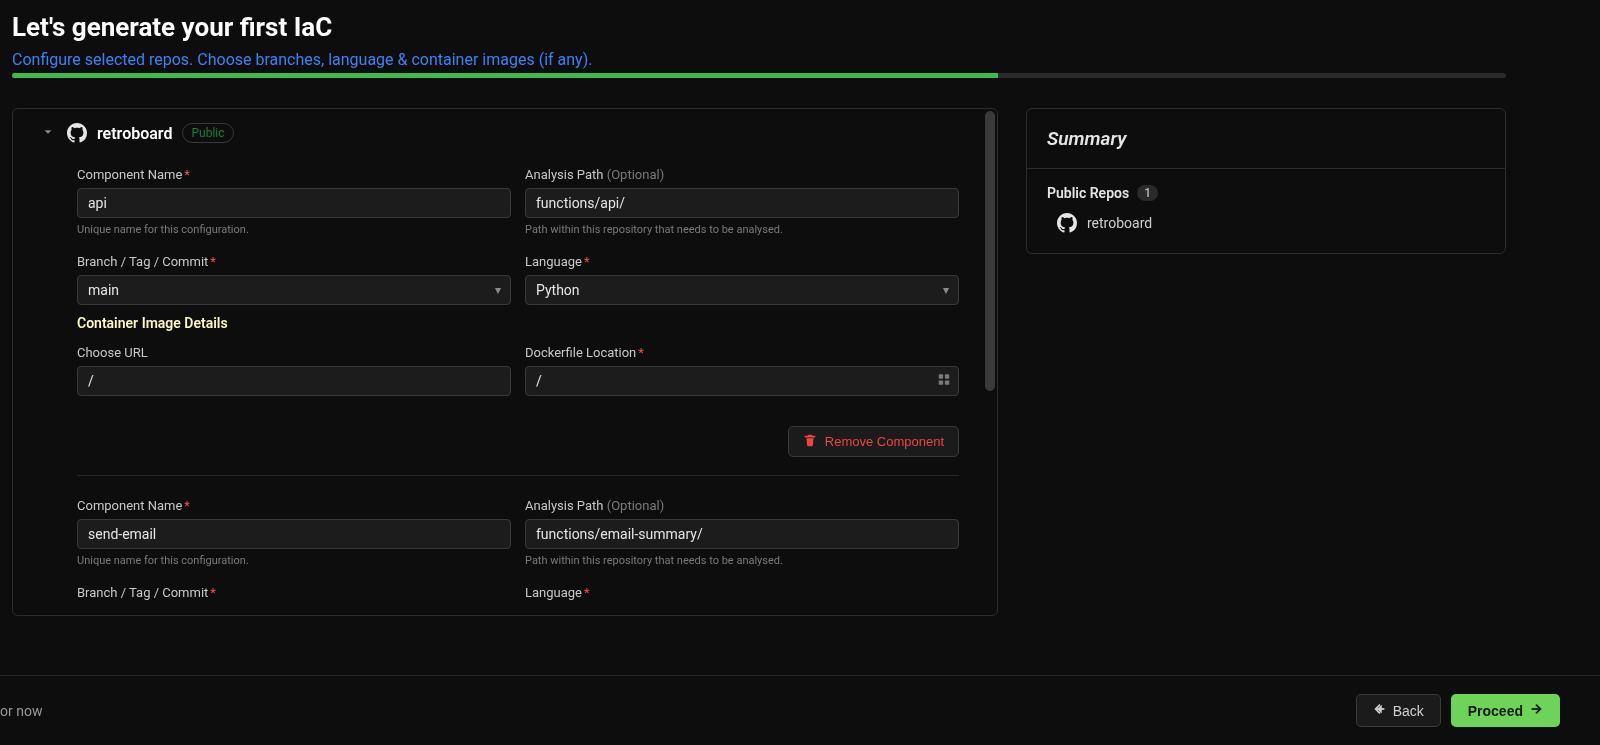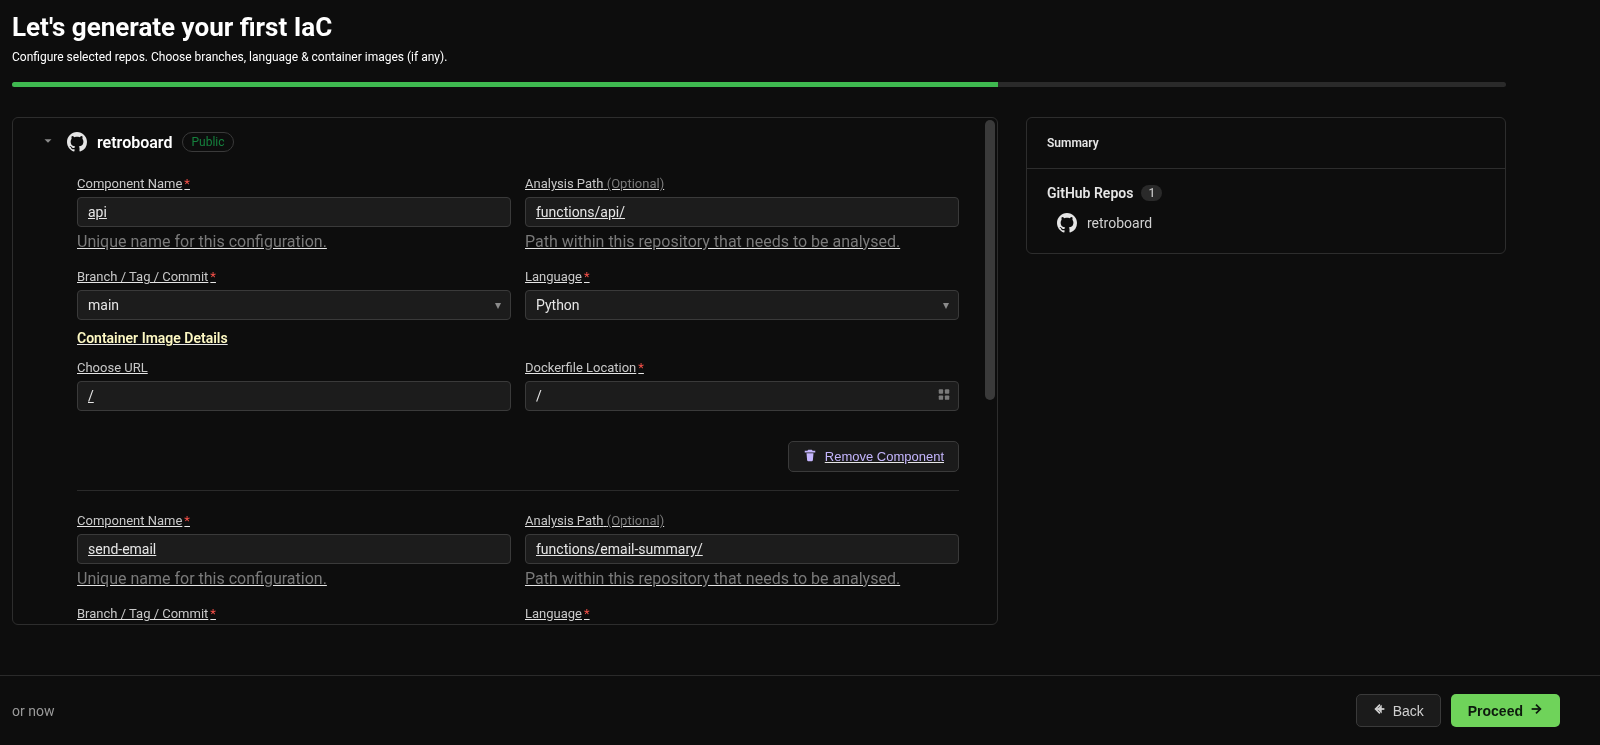--- a/index.html
+++ b/index.html
@@ -16,23 +16,23 @@
   .page {
     padding: 12px 12px 0 12px;
   }
   h1.title {
     font-size: 26px;
     font-weight: 700;
     color: #fff;
     margin-bottom: 8px;
   }
   .subtitle {
-    font-size: 12px;
-    color: #ffffff;
-    margin-bottom: 18px;
+    font-size: 16px;
+    color: #3b82f6;
+    margin-bottom: 4px;
   }
   .progress {
     width: 1494px;
     height: 5px;
     background: #2a2a2a;
     border-radius: 3px;
     overflow: hidden;
     margin-bottom: 30px;
   }
   .progress-fill {
@@ -94,21 +94,20 @@
   }
   .badge {
     font-size: 12px;
     padding: 2px 8px;
     border: 1px solid #3a3a3a;
     border-radius: 10px;
     color: #15803d;
   }
   .form-body {
     padding: 10px 34px 10px 64px;
-    text-decoration: underline;
   }
   .row {
     display: flex;
     gap: 14px;
     margin-bottom: 6px;
   }
   .field {
     flex: 1;
     display: flex;
     flex-direction: column;
@@ -136,21 +135,21 @@
   .select-wrap .chev {
     position: absolute;
     right: 10px;
     top: 50%;
     transform: translateY(-50%);
     color: #8b8b8b;
     pointer-events: none;
     font-size: 12px;
   }
   .helper {
-    font-size: 16px;
+    font-size: 11px;
     color: #7a7a7a;
     margin-top: 5px;
     margin-bottom: 12px;
   }
   .section-label {
     font-size: 14px;
     font-weight: 600;
     color: #fef9c3;
     margin: 10px 0 14px 0;
   }
@@ -169,37 +168,38 @@
     padding: 24px 0 18px 0;
     border-bottom: 1px solid #2a2a2a;
     margin-bottom: 22px;
   }
   .remove-btn {
     display: inline-flex;
     align-items: center;
     gap: 8px;
     background: #1b1b1b;
     border: 1px solid #3a3a3a;
-    color: #c4b5fd;
+    color: #ef4444;
     padding: 6px 14px;
     border-radius: 5px;
     font-size: 13px;
     cursor: pointer;
   }
   .remove-btn svg { width: 14px; height: 14px; }
   .side-panel {
     width: 480px;
     border: 1px solid #2d2d2d;
     border-radius: 6px;
   }
   .side-head {
     padding: 18px 20px;
     border-bottom: 1px solid #2d2d2d;
-    font-size: 12px;
+    font-size: 19px;
     font-weight: 600;
+    font-style: italic;
   }
   .side-body {
     padding: 16px 20px 20px 20px;
   }
   .side-sub {
     display: flex;
     align-items: center;
     gap: 8px;
     font-size: 14px;
     font-weight: 600;
@@ -230,21 +230,21 @@
     border-top: 1px solid #2a2a2a;
     display: flex;
     align-items: center;
     justify-content: space-between;
     padding: 0 40px 0 0;
     background: #0d0d0d;
   }
   .skip {
     color: #9a9a9a;
     font-size: 14px;
-    padding-left: 12px;
+    padding-left: 0;
   }
   .footer-right {
     display: flex;
     gap: 10px;
   }
   .btn {
     display: inline-flex;
     align-items: center;
     gap: 6px;
     padding: 7px 16px;
@@ -385,21 +385,21 @@
           </div>
         </div>
 
       </div>
     </div>
 
     <div class="side-panel">
       <div class="side-head">Summary</div>
       <div class="side-body">
         <div class="side-sub">
-          <span>GitHub Repos</span>
+          <span>Public Repos</span>
           <span class="count-badge">1</span>
         </div>
         <div class="repo-item">
           <span class="gh-icon">
             <svg viewBox="0 0 16 16" fill="#e6e6e6">
                 <path d="M8 0C3.58 0 0 3.58 0 8c0 3.54 2.29 6.53 5.47 7.59.4.07.55-.17.55-.38 0-.19-.01-.82-.01-1.49-2.01.37-2.53-.49-2.69-.94-.09-.23-.48-.94-.82-1.13-.28-.15-.68-.52-.01-.53.63-.01 1.08.58 1.23.82.72 1.21 1.87.87 2.33.66.07-.52.28-.87.51-1.07-1.78-.2-3.64-.89-3.64-3.95 0-.87.31-1.59.82-2.15-.08-.2-.36-1.02.08-2.12 0 0 .67-.21 2.2.82.64-.18 1.32-.27 2-.27.68 0 1.36.09 2 .27 1.53-1.04 2.2-.82 2.2-.82.44 1.1.16 1.92.08 2.12.51.56.82 1.27.82 2.15 0 3.07-1.87 3.75-3.65 3.95.29.25.54.73.54 1.48 0 1.07-.01 1.93-.01 2.2 0 .21.15.46.55.38A8.013 8.013 0 0016 8c0-4.42-3.58-8-8-8z"></path>
               </svg>
           </span>
           <span>retroboard</span>
         </div>

